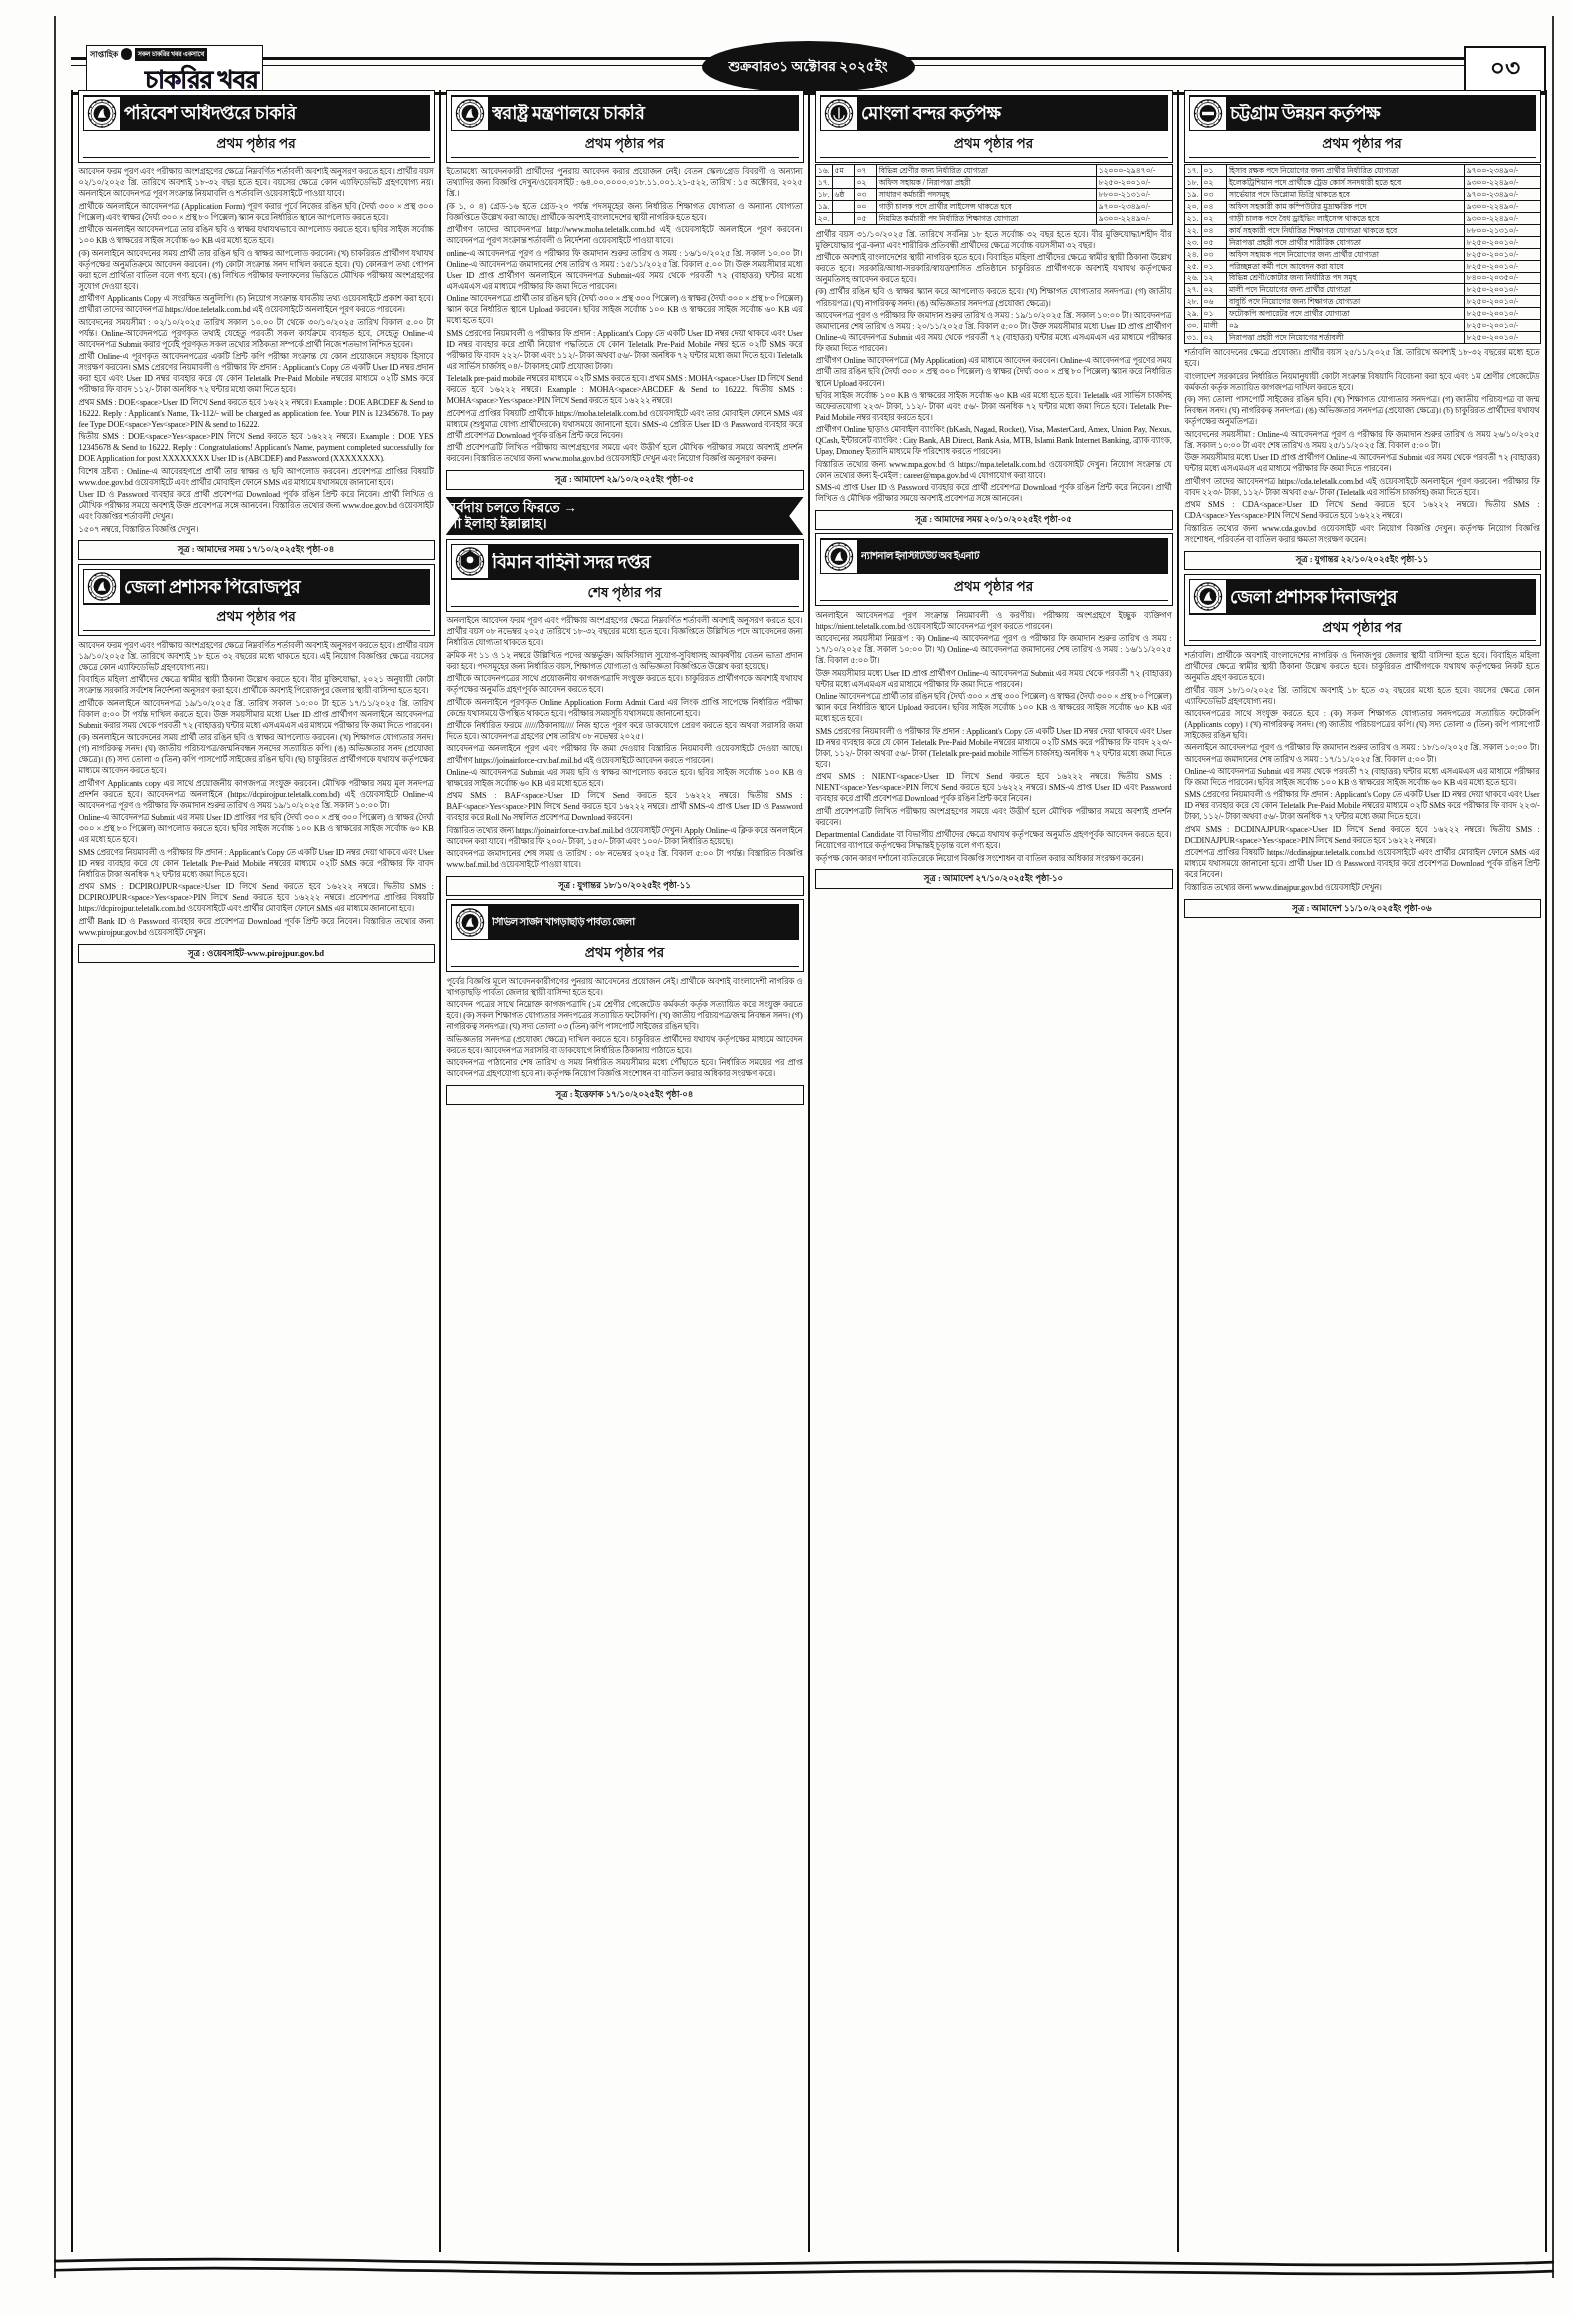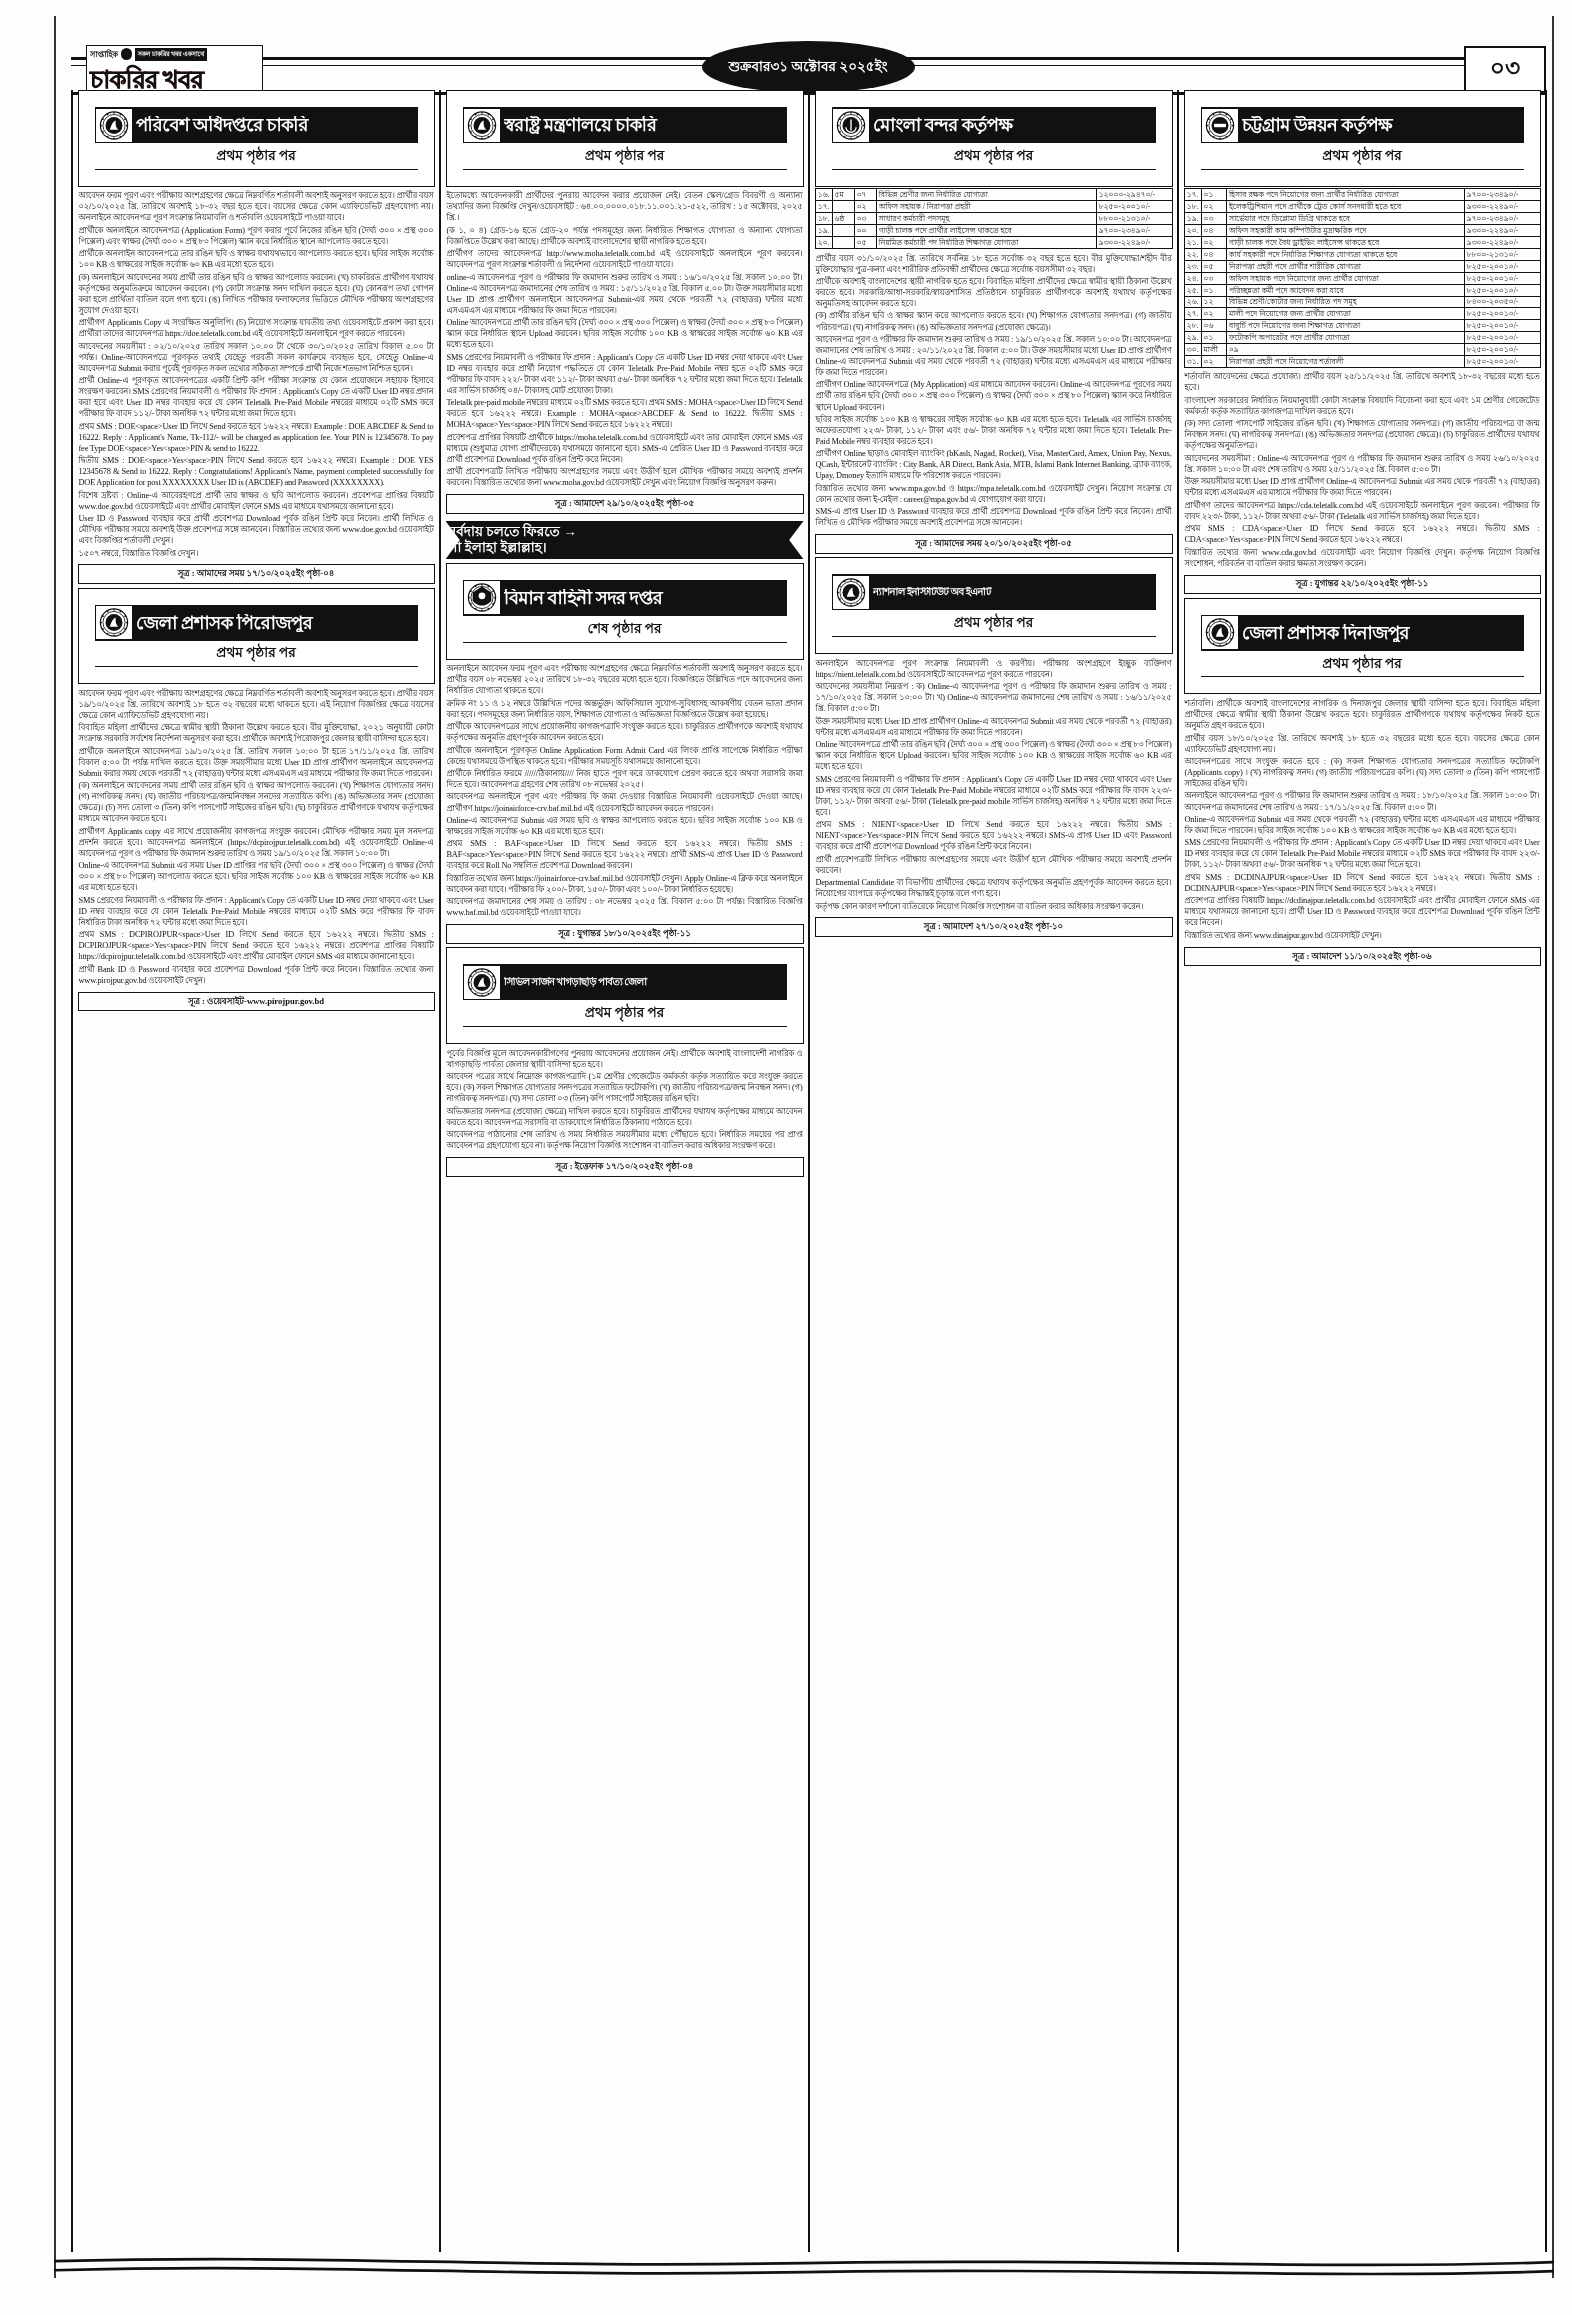--- a/index.html
+++ b/index.html
@@ -48,24 +48,25 @@
     background:#111;flex:0 0 auto;
   }
   .logo-strip{
     background:#111;color:#fff;font-size:6.3px;font-weight:bold;
     font-family:"Liberation Sans",sans-serif;
     padding:0.9px 2.7px;white-space:nowrap;overflow:hidden;
     letter-spacing:-0.2px;
   }
   .logo-name{
     font-size:24.4px;font-weight:bold;line-height:1;
-    color:#b91c1c;letter-spacing:-0.9px;
+    color:#6d28d9;letter-spacing:-0.9px;
     font-family:"Liberation Serif",serif;
     -webkit-text-stroke:0.5px #111;
     margin-top:7px;
+    text-align:right;
   }
   .date-badge{
     position:absolute;left:calc(50% - 107px);top:0px;
     width:213px;height:52px;
     background:#111;color:#fff;
     border-radius:50%/50%;
     display:flex;flex-direction:row;align-items:center;justify-content:center;
     line-height:1.05;
   }
   .date-badge .d1{font-size:13.6px;font-weight:bold;}
@@ -86,21 +87,21 @@
     width:369px;box-sizing:border-box;
     border-left:1.8px solid #111;border-right:0.9px solid #111;
     padding:0 4.5px;
     display:flex;flex-direction:column;
   }
   .col:first-child{border-left:2.7px solid #111;}
   .col:last-child{border-right:2.7px solid #111;}
 
   
   .section{margin-bottom:3.6px;}
-  .sec-frame{border:1.8px solid #111;padding:16px;margin-bottom:1.8px;background:#fff;}
+  .sec-frame{border:1.8px solid #111;padding:4px;margin-bottom:1.8px;background:#fff;}
   .sec-head{
     background:#111;color:#fff;height:36px;
     display:flex;align-items:center;gap:3.6px;padding:0 1.8px;
     box-sizing:border-box;overflow:hidden;
   }
   .seal{
     width:36px;height:33px;flex:0 0 auto;background:#fff;
     display:flex;align-items:center;justify-content:center;
   }
   .seal svg{display:block;}

